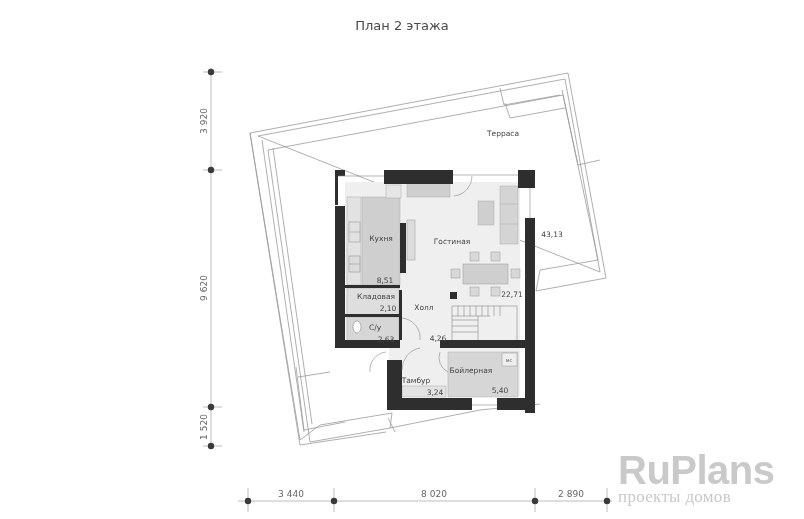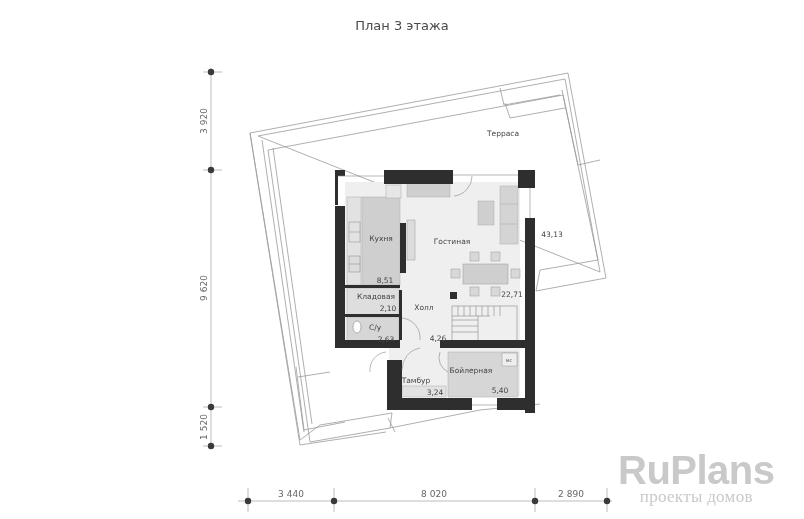--- a/index.html
+++ b/index.html
@@ -3,28 +3,28 @@
 <meta charset="utf-8">
 <style>
   html, body { margin:0; padding:0; background:#ffffff; }
   body { width:804px; height:519px; position:relative; overflow:hidden; font-family:"DejaVu Sans", sans-serif; color:#555; }
   .title { position:absolute; top:18px; left:0; width:804px; text-align:center; font-size:13px; color:#4a4a4a; }
   svg.plan { position:absolute; left:0; top:0; }
   .lbl { font-family:"DejaVu Sans", sans-serif; fill:#555; }
   .room { font-size:7.5px; fill:#444; }
   .area { font-size:7.5px; fill:#444; }
   .dim { font-size:9px; fill:#666; }
-  .logo { position:absolute; left:618px; top:450px;text-align:center; }
+  .logo { position:absolute; left:618px; top:450px; }
   .logo-main { font-family:"Liberation Sans", sans-serif; font-weight:bold; font-size:40px; color:#c9c9c9; letter-spacing:-0.5px; line-height:40px; }
   .logo-sub { font-family:Liberation Serif, serif; font-size:17px; color:#c9c9c9; line-height:18px; margin-top:-2px; letter-spacing:0.3px; }
 </style>
 </head>
 <body>
 
-<div class="title">План 3 этажа</div>
+<div class="title">План 2 этажа</div>
 
 <svg class="plan" width="804" height="519" viewBox="0 0 804 519">
 
   <g stroke="#bdbdbd" stroke-width="1">
     <line x1="211" y1="68" x2="211" y2="448"></line>
     <line x1="203" y1="72" x2="222" y2="72"></line>
     <line x1="203" y1="170" x2="222" y2="170"></line>
     <line x1="203" y1="407" x2="222" y2="407"></line>
     <line x1="203" y1="446" x2="222" y2="446"></line>
   </g>

